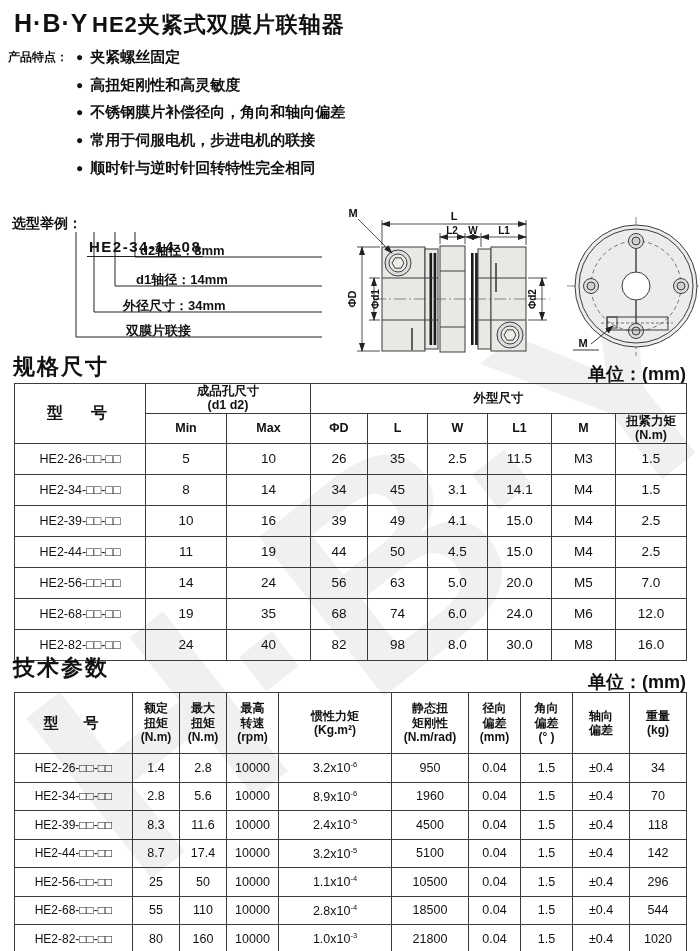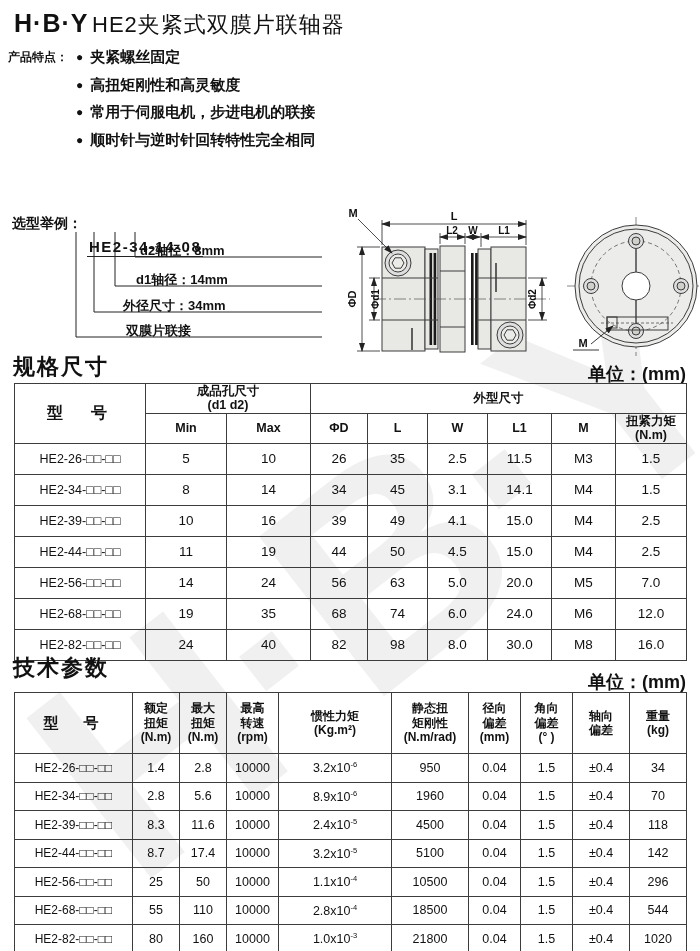--- a/index.html
+++ b/index.html
@@ -12,21 +12,21 @@
   
   #watermark {
     position:absolute; left:-70px; top:330px; width:900px; height:480px;
     display:flex; align-items:center; justify-content:center;
     font-size:295px; font-weight:700; letter-spacing:-8px;
     color:rgba(40,40,40,0.07); transform:rotate(-38deg); z-index:0;
     pointer-events:none; white-space:nowrap;
   }
   
   #logo { left:14px; top:9px; font-size:25px; font-weight:700; letter-spacing:1px; }
-  #doc-title { left:92px; top:10px; font-size:22px; font-weight:400; letter-spacing:1px;text-align:center; }
+  #doc-title { left:92px; top:10px; font-size:22px; font-weight:700; letter-spacing:1px;text-align:center; }
   
   #features-label { left:8px; top:49px; font-size:12px; font-weight:700; }
   #features-list { left:76px; top:44px; list-style:none; margin:0; padding:0; }
   #features-list li { font-size:15px; font-weight:700; line-height:25.7px; white-space:nowrap; }
   #features-list .blt { font-size:12px; margin-right:7px; position:relative; top:-1px; }
   
   #sel-label { left:12px; top:215px; font-size:14px; font-weight:700; }
   #sel-code  { left:87px; top:214px; font-size:15px; font-weight:700; letter-spacing:1.5px;
                border-bottom:1.5px solid #222; padding:0 2px 1px 2px;margin-top:24px; }
   .callout { font-size:13px; font-weight:700; white-space:nowrap; }
@@ -59,20 +59,21 @@
 
 <div id="watermark">H·B·Y</div>
 
 <div class="abs" id="logo">H·B·Y</div>
 <div class="abs" id="doc-title">HE2夹紧式双膜片联轴器</div>
 
 <div class="abs" id="features-label">产品特点：</div>
 <ul class="abs" id="features-list">
     <li><span class="blt">●</span>夹紧螺丝固定</li>
     <li><span class="blt">●</span>高扭矩刚性和高灵敏度</li>
+    <li><span class="blt">●</span>不锈钢膜片补偿径向，角向和轴向偏差</li>
     <li><span class="blt">●</span>常用于伺服电机，步进电机的联接</li>
     <li><span class="blt">●</span>顺时针与逆时针回转特性完全相同</li>
   </ul>
 
 <div class="abs" id="sel-label">选型举例：</div>
 <div class="abs" id="sel-code">HE2-34-14-08</div>
 
 <svg class="abs" style="left:70px; top:231px;" width="268" height="114" viewBox="0 0 268 114">
   <g stroke="#222" stroke-width="1" fill="none">
     <polyline points="65,1 65,26 252,26"></polyline>

